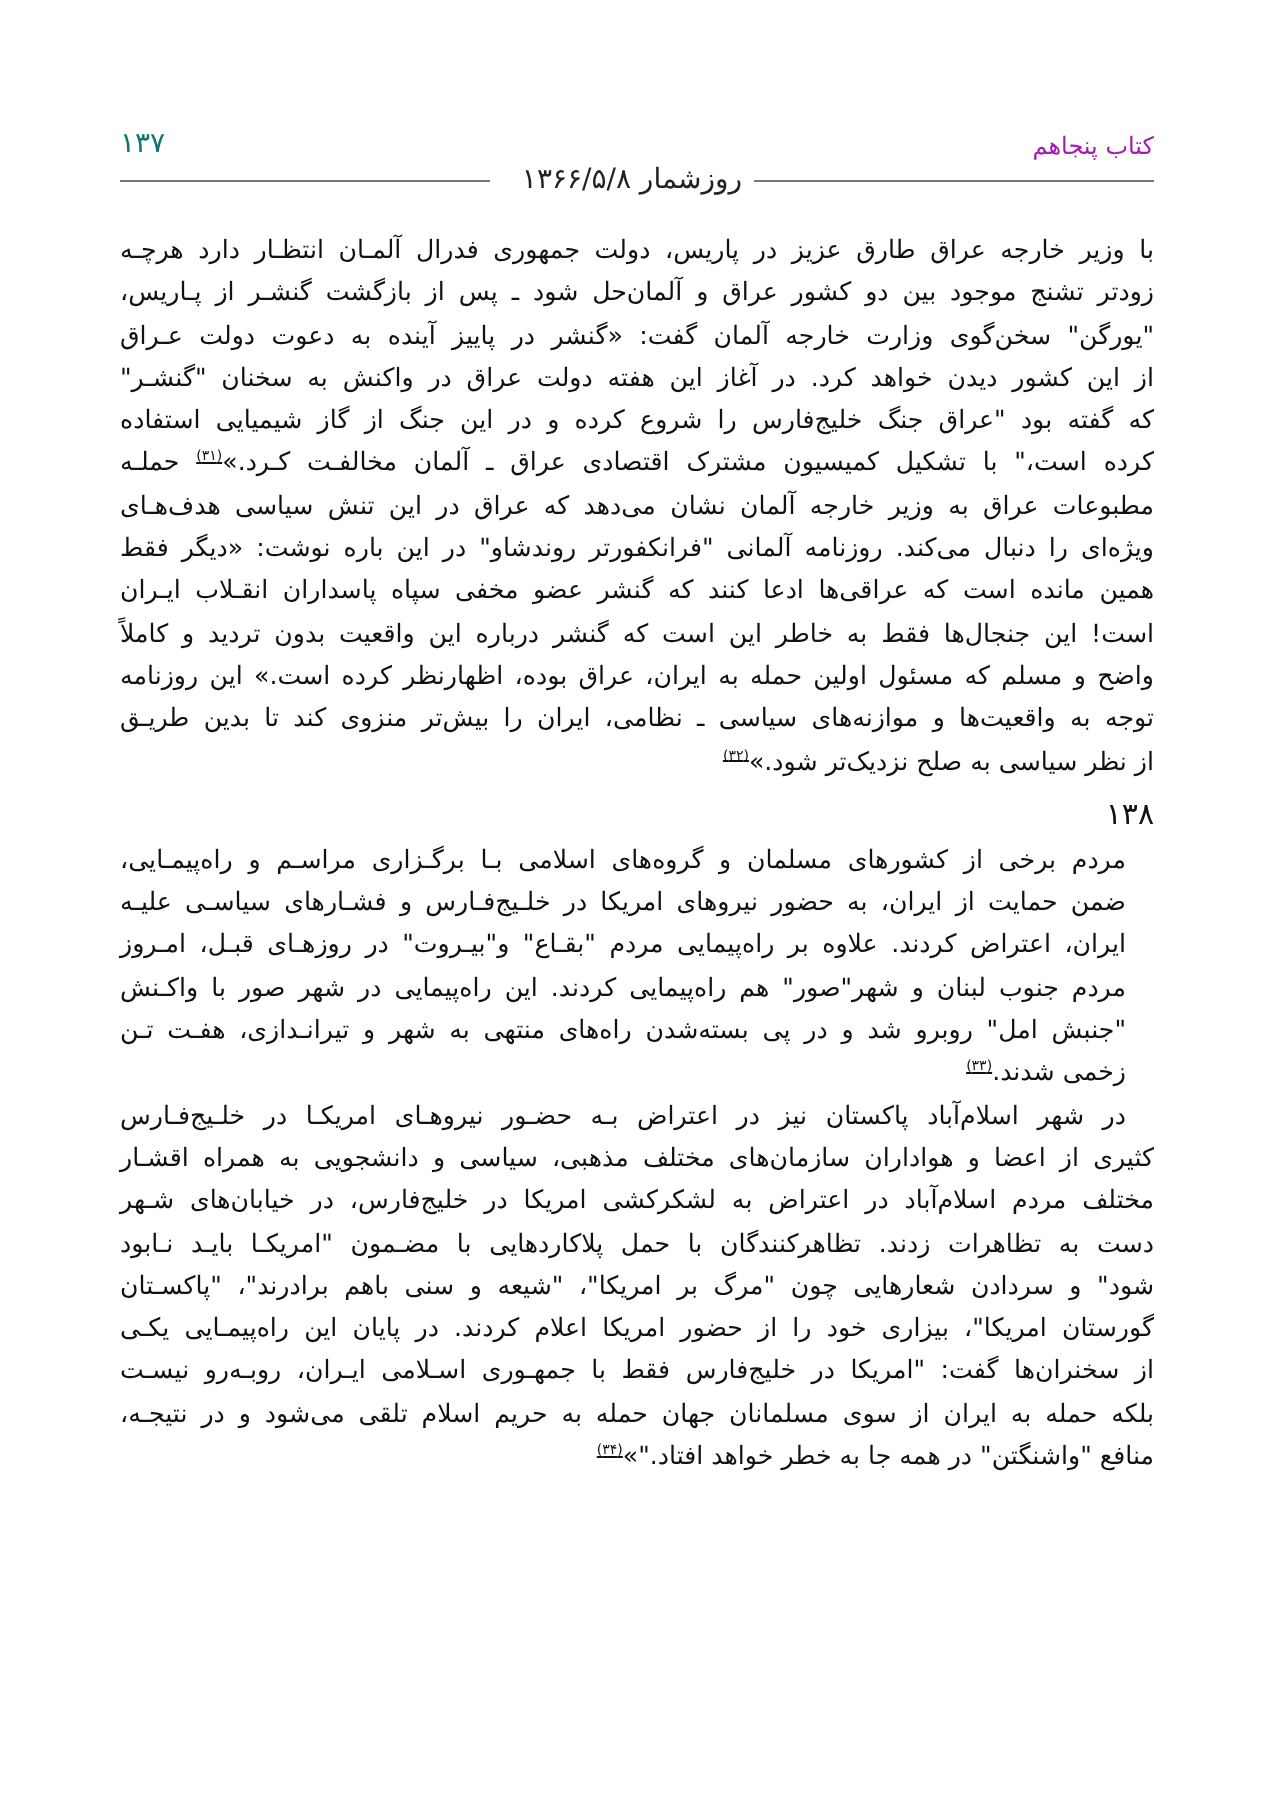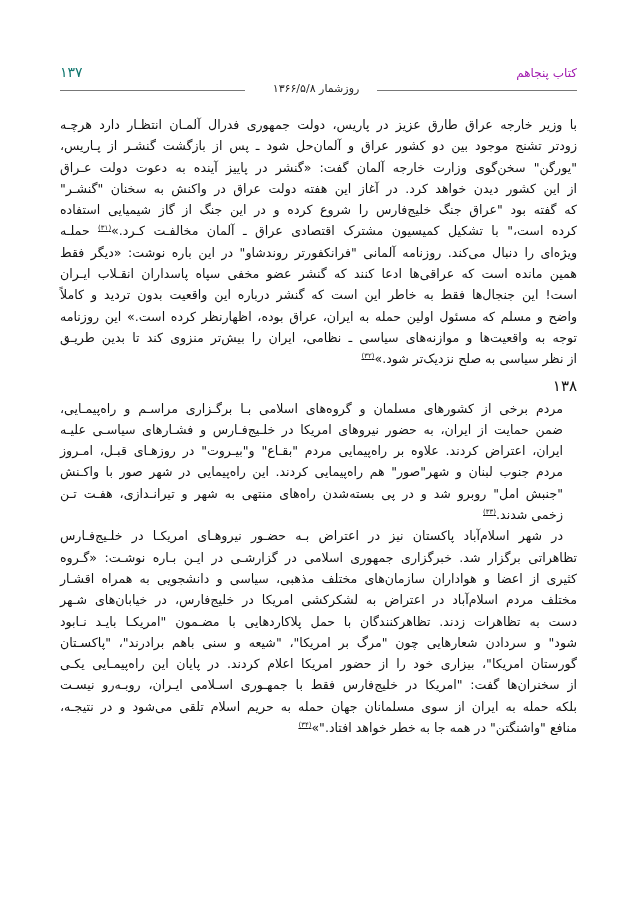--- a/index.html
+++ b/index.html
@@ -8,21 +8,21 @@
       position: absolute; left: 60px; top: 0; width: 517px;
       font-family: "DejaVu Sans", sans-serif; color: #111;
       direction: rtl;
     }
     .header { position: absolute; top: 66px; left: 0; width: 517px; height: 36px; }
     .book-title { position: absolute; right: 0; top: 0; font-size: 12px; color: #a21caf; }
     .page-number { position: absolute; left: 0; top: -2px; font-size: 14px; color: #0f766e; direction: ltr; }
     .rule { position: absolute; top: 24px; height: 1px; background: #777; }
     .rule-right { right: 0; width: 200px; }
     .rule-left { left: 0; width: 185px; }
-    .diary-date { position: absolute; top: 16px; left: 195px; width: 122px; text-align: center; font-size: 11px; color: #222; }
+    .diary-date { position: absolute; top: 16px; left: 195px; width: 122px; text-align: center; font-size: 14px; color: #222; }
     .body-text {
       position: absolute; top: 114px; left: 0; width: 517px;
       font-size: 12.6px; line-height: 21.3px; text-align: justify; text-align-last: right;
     }
     .para { margin: 0; }
     .para.indent { text-indent: 14px; }
     .entry-number { font-size: 15px; line-height: 24px; margin: 4px 0 0 0; text-align: right; }
     sup { font-size: 7px; line-height: 0; text-decoration: underline; }
     .line { display: block; text-align: justify; text-align-last: justify; }
     .line.last { text-align-last: right; }
@@ -40,20 +40,21 @@
   </div>
 
   <div class="body-text">
     <div class="para">
       <span class="line">با وزیر خارجه عراق طارق عزیز در پاریس، دولت جمهوری فدرال آلمـان انتظـار دارد هرچـه</span>
       <span class="line">زودتر تشنج موجود بین دو کشور عراق و آلمان‌حل شود ـ پس از بازگشت گنشـر از پـاریس،</span>
       <span class="line">"یورگن" سخن‌گوی وزارت خارجه آلمان گفت: «گنشر در پاییز آینده به دعوت دولت عـراق</span>
       <span class="line">از این کشور دیدن خواهد کرد. در آغاز این هفته دولت عراق در واکنش به سخنان "گنشـر"</span>
       <span class="line">که گفته بود "عراق جنگ خلیج‌فارس را شروع کرده و در این جنگ از گاز شیمیایی استفاده</span>
       <span class="line"><span>کرده است،" با تشکیل کمیسیون مشترک اقتصادی عراق ـ آلمان مخالفـت کـرد.»</span><sup>(۳۱)</sup> <span>حملـه</span></span>
+      <span class="line">مطبوعات عراق به وزیر خارجه آلمان نشان می‌دهد که عراق در این تنش سیاسی هدف‌هـای</span>
       <span class="line">ویژه‌ای را دنبال می‌کند. روزنامه آلمانی "فرانکفورتر روندشاو" در این باره نوشت: «دیگر فقط</span>
       <span class="line">همین مانده است که عراقی‌ها ادعا کنند که گنشر عضو مخفی سپاه پاسداران انقـلاب ایـران</span>
       <span class="line">است! این جنجال‌ها فقط به خاطر این است که گنشر درباره این واقعیت بدون تردید و کاملاً</span>
       <span class="line">واضح و مسلم که مسئول اولین حمله به ایران، عراق بوده، اظهارنظر کرده است.» این روزنامه</span>
       <span class="line">توجه به واقعیت‌ها و موازنه‌های سیاسی ـ نظامی، ایران را بیش‌تر منزوی کند تا بدین طریـق</span>
       <span class="line last"><span>از نظر سیاسی به صلح نزدیک‌تر شود.»</span><sup>(۳۲)</sup></span>
     </div>
 
     <div class="entry-number">۱۳۸</div>
 
@@ -61,21 +62,20 @@
       <span class="line" style="text-indent:14px">مردم برخی از کشورهای مسلمان و گروه‌های اسلامی بـا برگـزاری مراسـم و راه‌پیمـایی،</span>
       <span class="line">ضمن حمایت از ایران، به حضور نیروهای امریکا در خلـیج‌فـارس و فشـارهای سیاسـی علیـه</span>
       <span class="line">ایران، اعتراض کردند. علاوه بر راه‌پیمایی مردم "بقـاع" و"بیـروت" در روزهـای قبـل، امـروز</span>
       <span class="line">مردم جنوب لبنان و شهر"صور" هم راه‌پیمایی کردند. این راه‌پیمایی در شهر صور با واکـنش</span>
       <span class="line">"جنبش امل" روبرو شد و در پی بسته‌شدن راه‌های منتهی به شهر و تیرانـدازی، هفـت تـن</span>
       <span class="line last"><span>زخمی شدند.</span><sup>(۳۳)</sup></span>
     </div>
 
     <div class="para">
       <span class="line" style="text-indent:14px">در شهر اسلام‌آباد پاکستان نیز در اعتراض بـه حضـور نیروهـای امریکـا در خلـیج‌فـارس</span>
-      <span class="line">تظاهراتی برگزار شد. خبرگزاری جمهوری اسلامی در گزارشـی در ایـن بـاره نوشـت: «گـروه</span>
       <span class="line">کثیری از اعضا و هواداران سازمان‌های مختلف مذهبی، سیاسی و دانشجویی به همراه اقشـار</span>
       <span class="line">مختلف مردم اسلام‌آباد در اعتراض به لشکرکشی امریکا در خلیج‌فارس، در خیابان‌های شـهر</span>
       <span class="line">دست به تظاهرات زدند. تظاهرکنندگان با حمل پلاکاردهایی با مضـمون "امریکـا بایـد نـابود</span>
       <span class="line">شود" و سردادن شعارهایی چون "مرگ بر امریکا"، "شیعه و سنی باهم برادرند"، "پاکسـتان</span>
       <span class="line">گورستان امریکا"، بیزاری خود را از حضور امریکا اعلام کردند. در پایان این راه‌پیمـایی یکـی</span>
       <span class="line">از سخنران‌ها گفت: "امریکا در خلیج‌فارس فقط با جمهـوری اسـلامی ایـران، روبـه‌رو نیسـت</span>
       <span class="line">بلکه حمله به ایران از سوی مسلمانان جهان حمله به حریم اسلام تلقی می‌شود و در نتیجـه،</span>
       <span class="line last"><span>منافع "واشنگتن" در همه جا به خطر خواهد افتاد."»</span><sup>(۳۴)</sup></span>
     </div>
   </div>

